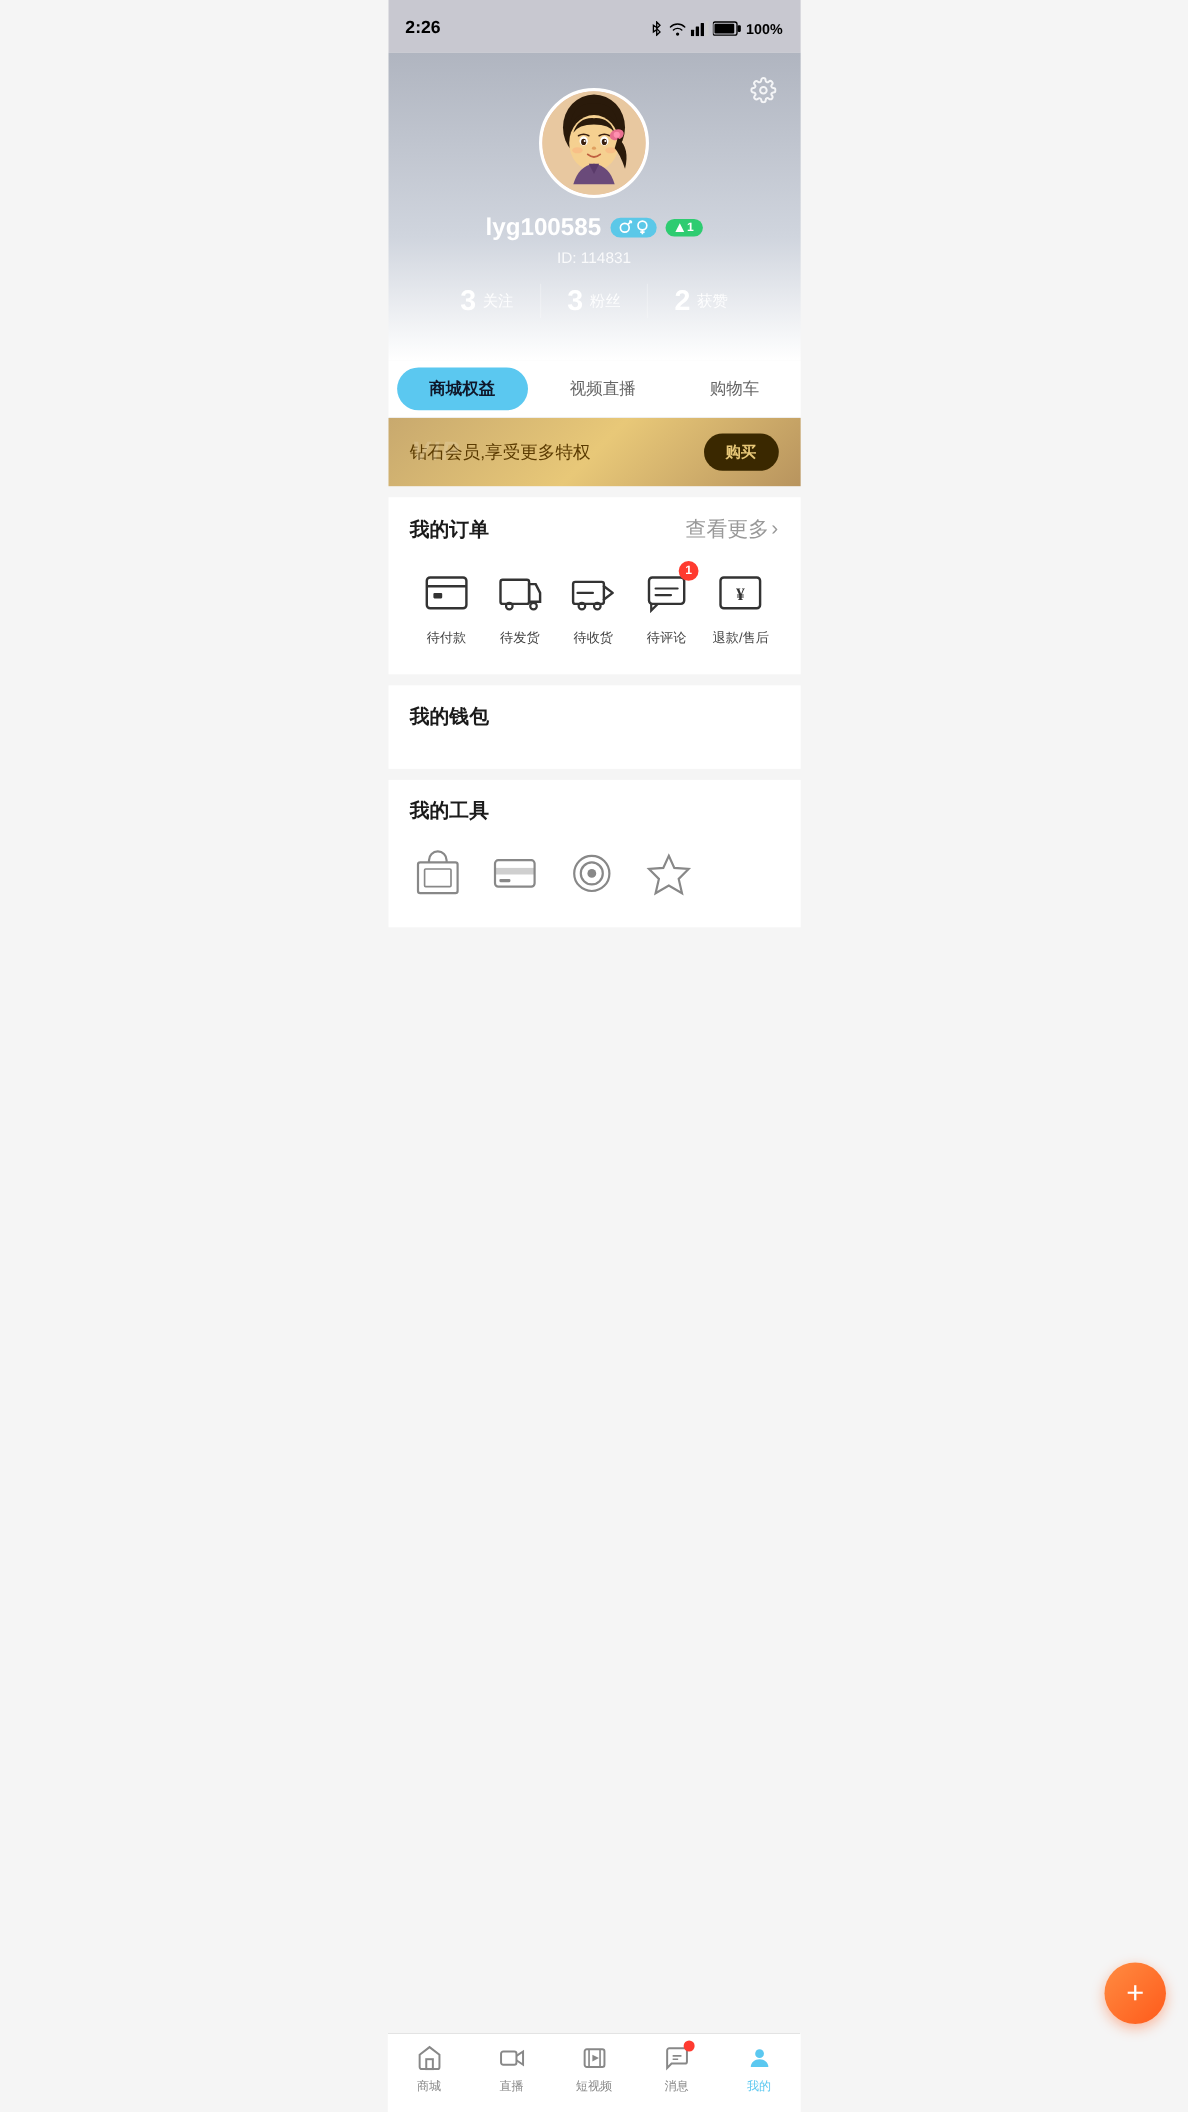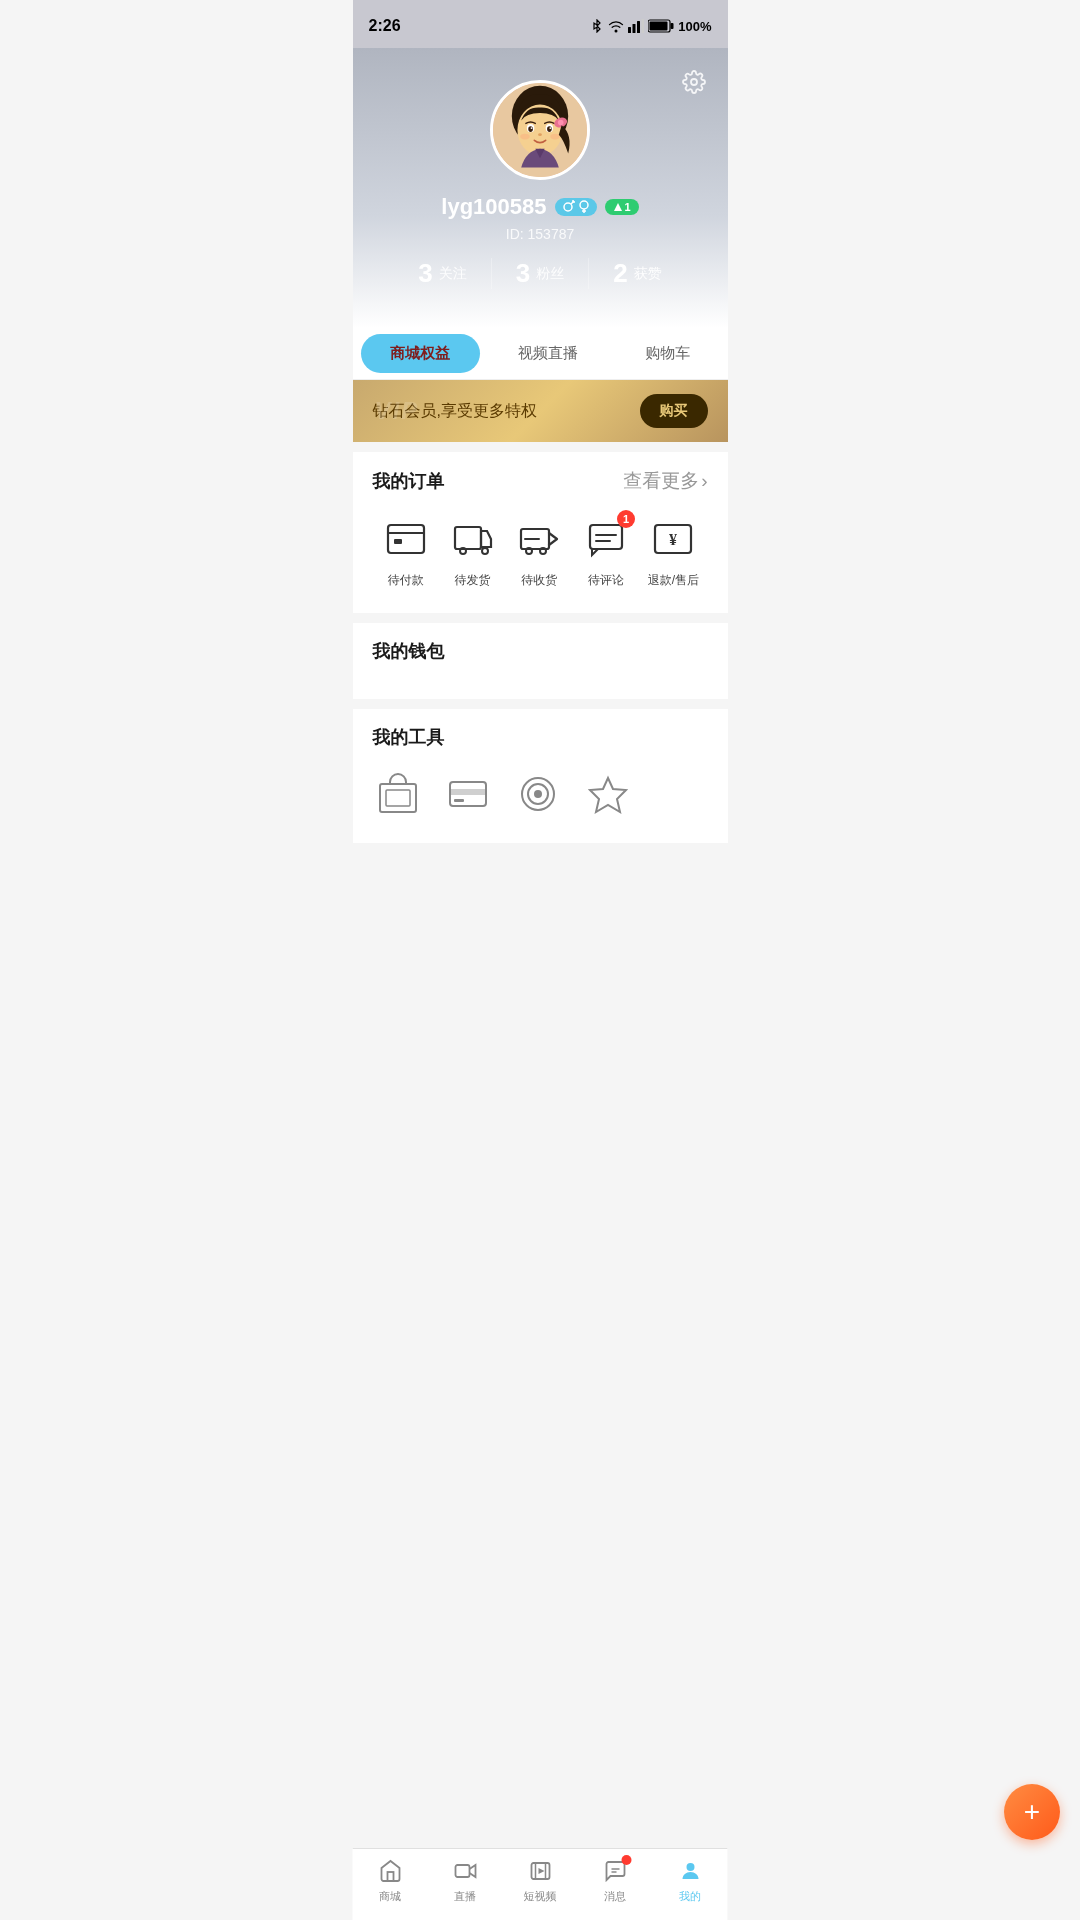--- a/index.html
+++ b/index.html
@@ -144,21 +144,21 @@
       flex: 1;
       padding: 14px 0;
       text-align: center;
       font-size: 15px;
       color: #666;
       cursor: pointer;
       position: relative;
     }
     .tab-item.active {
       background: #5bc8f0;
-      color: #7f1d1d;
+      color: #0f172a;
       border-radius: 24px;
       margin: 6px 8px;
       padding: 10px 0;
       font-weight: 600;
     }
 
     
     .vip-banner {
       background: linear-gradient(135deg, #c8a96e 0%, #e8c878 50%, #b8945e 100%);
       display: flex;
@@ -494,21 +494,21 @@
           </svg>
       </div>
       <div class="badge-level">
         <svg width="10" height="10" viewBox="0 0 10 10">
             <polygon points="5,1 9,9 1,9" fill="#fff"></polygon>
           </svg>
         <span class="badge-text">1</span>
       </div>
     </div>
 
-    <div class="user-id">ID: 153787</div>
+    <div class="user-id">ID: 114831</div>
 
     <div class="stats-row">
       <div class="stat-item">
         <span class="stat-number">3</span>
         <span class="stat-label">关注</span>
       </div>
       <div class="stat-item">
         <span class="stat-number">3</span>
         <span class="stat-label">粉丝</span>
       </div>

